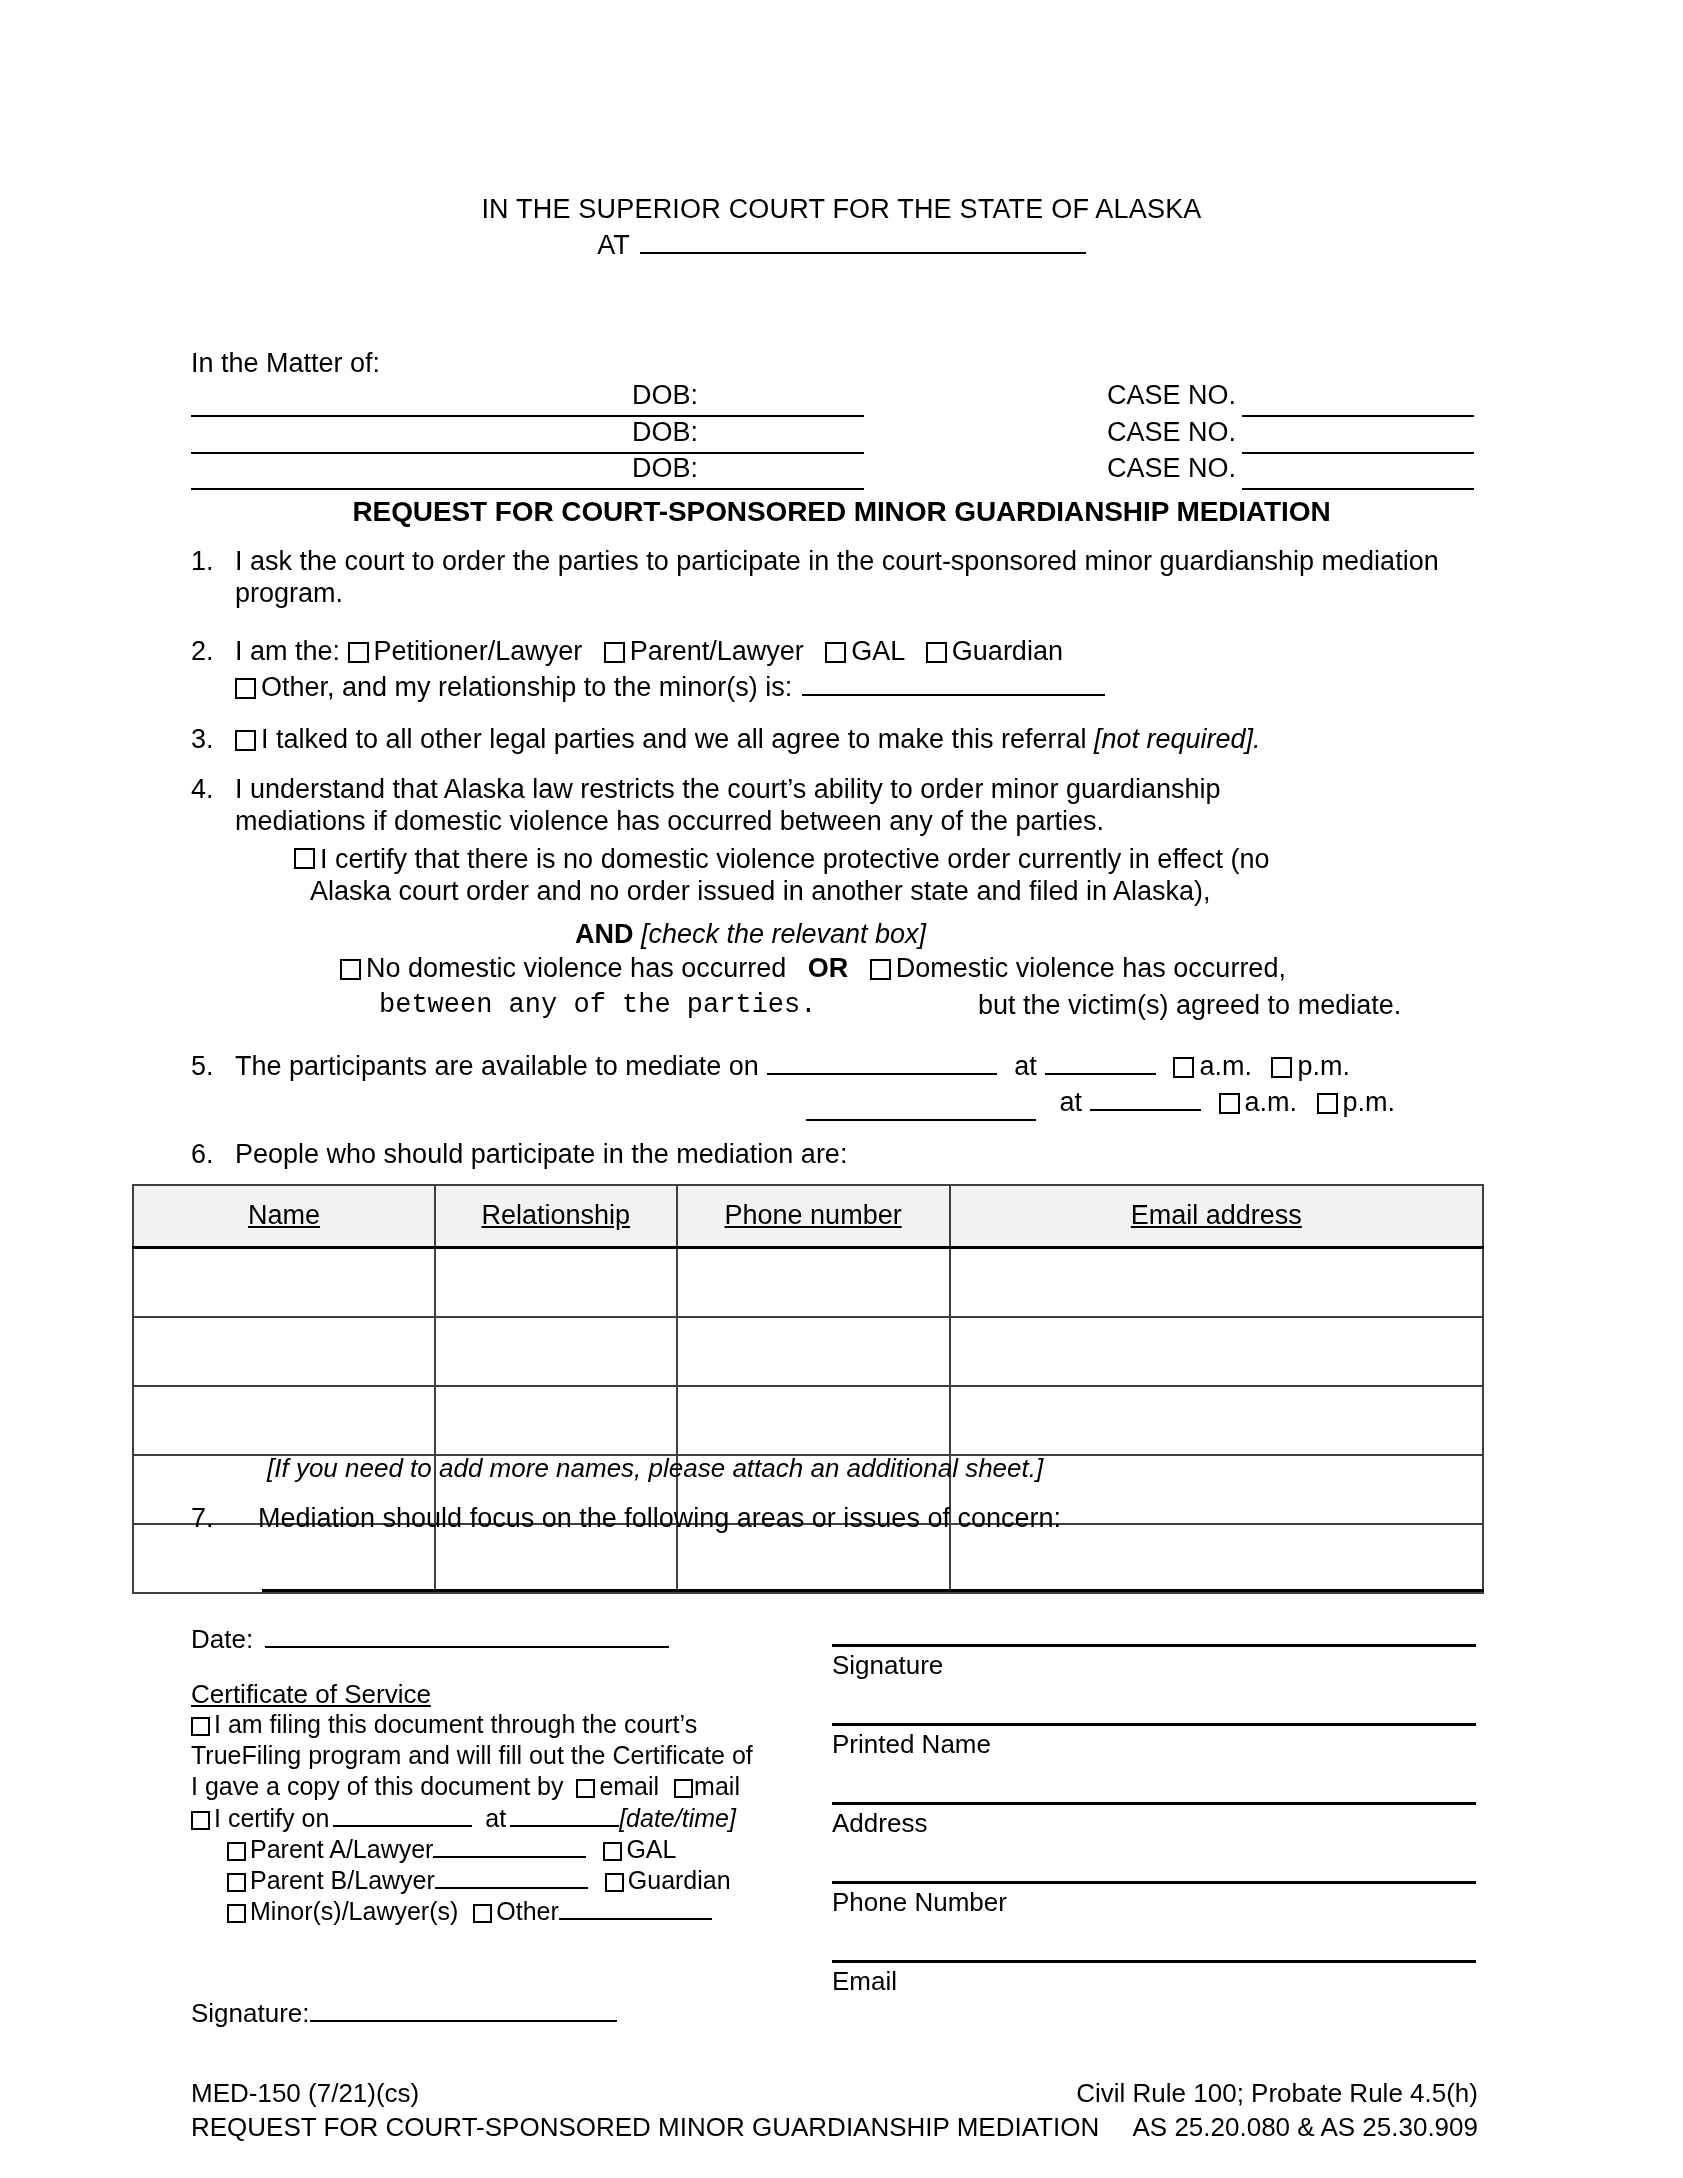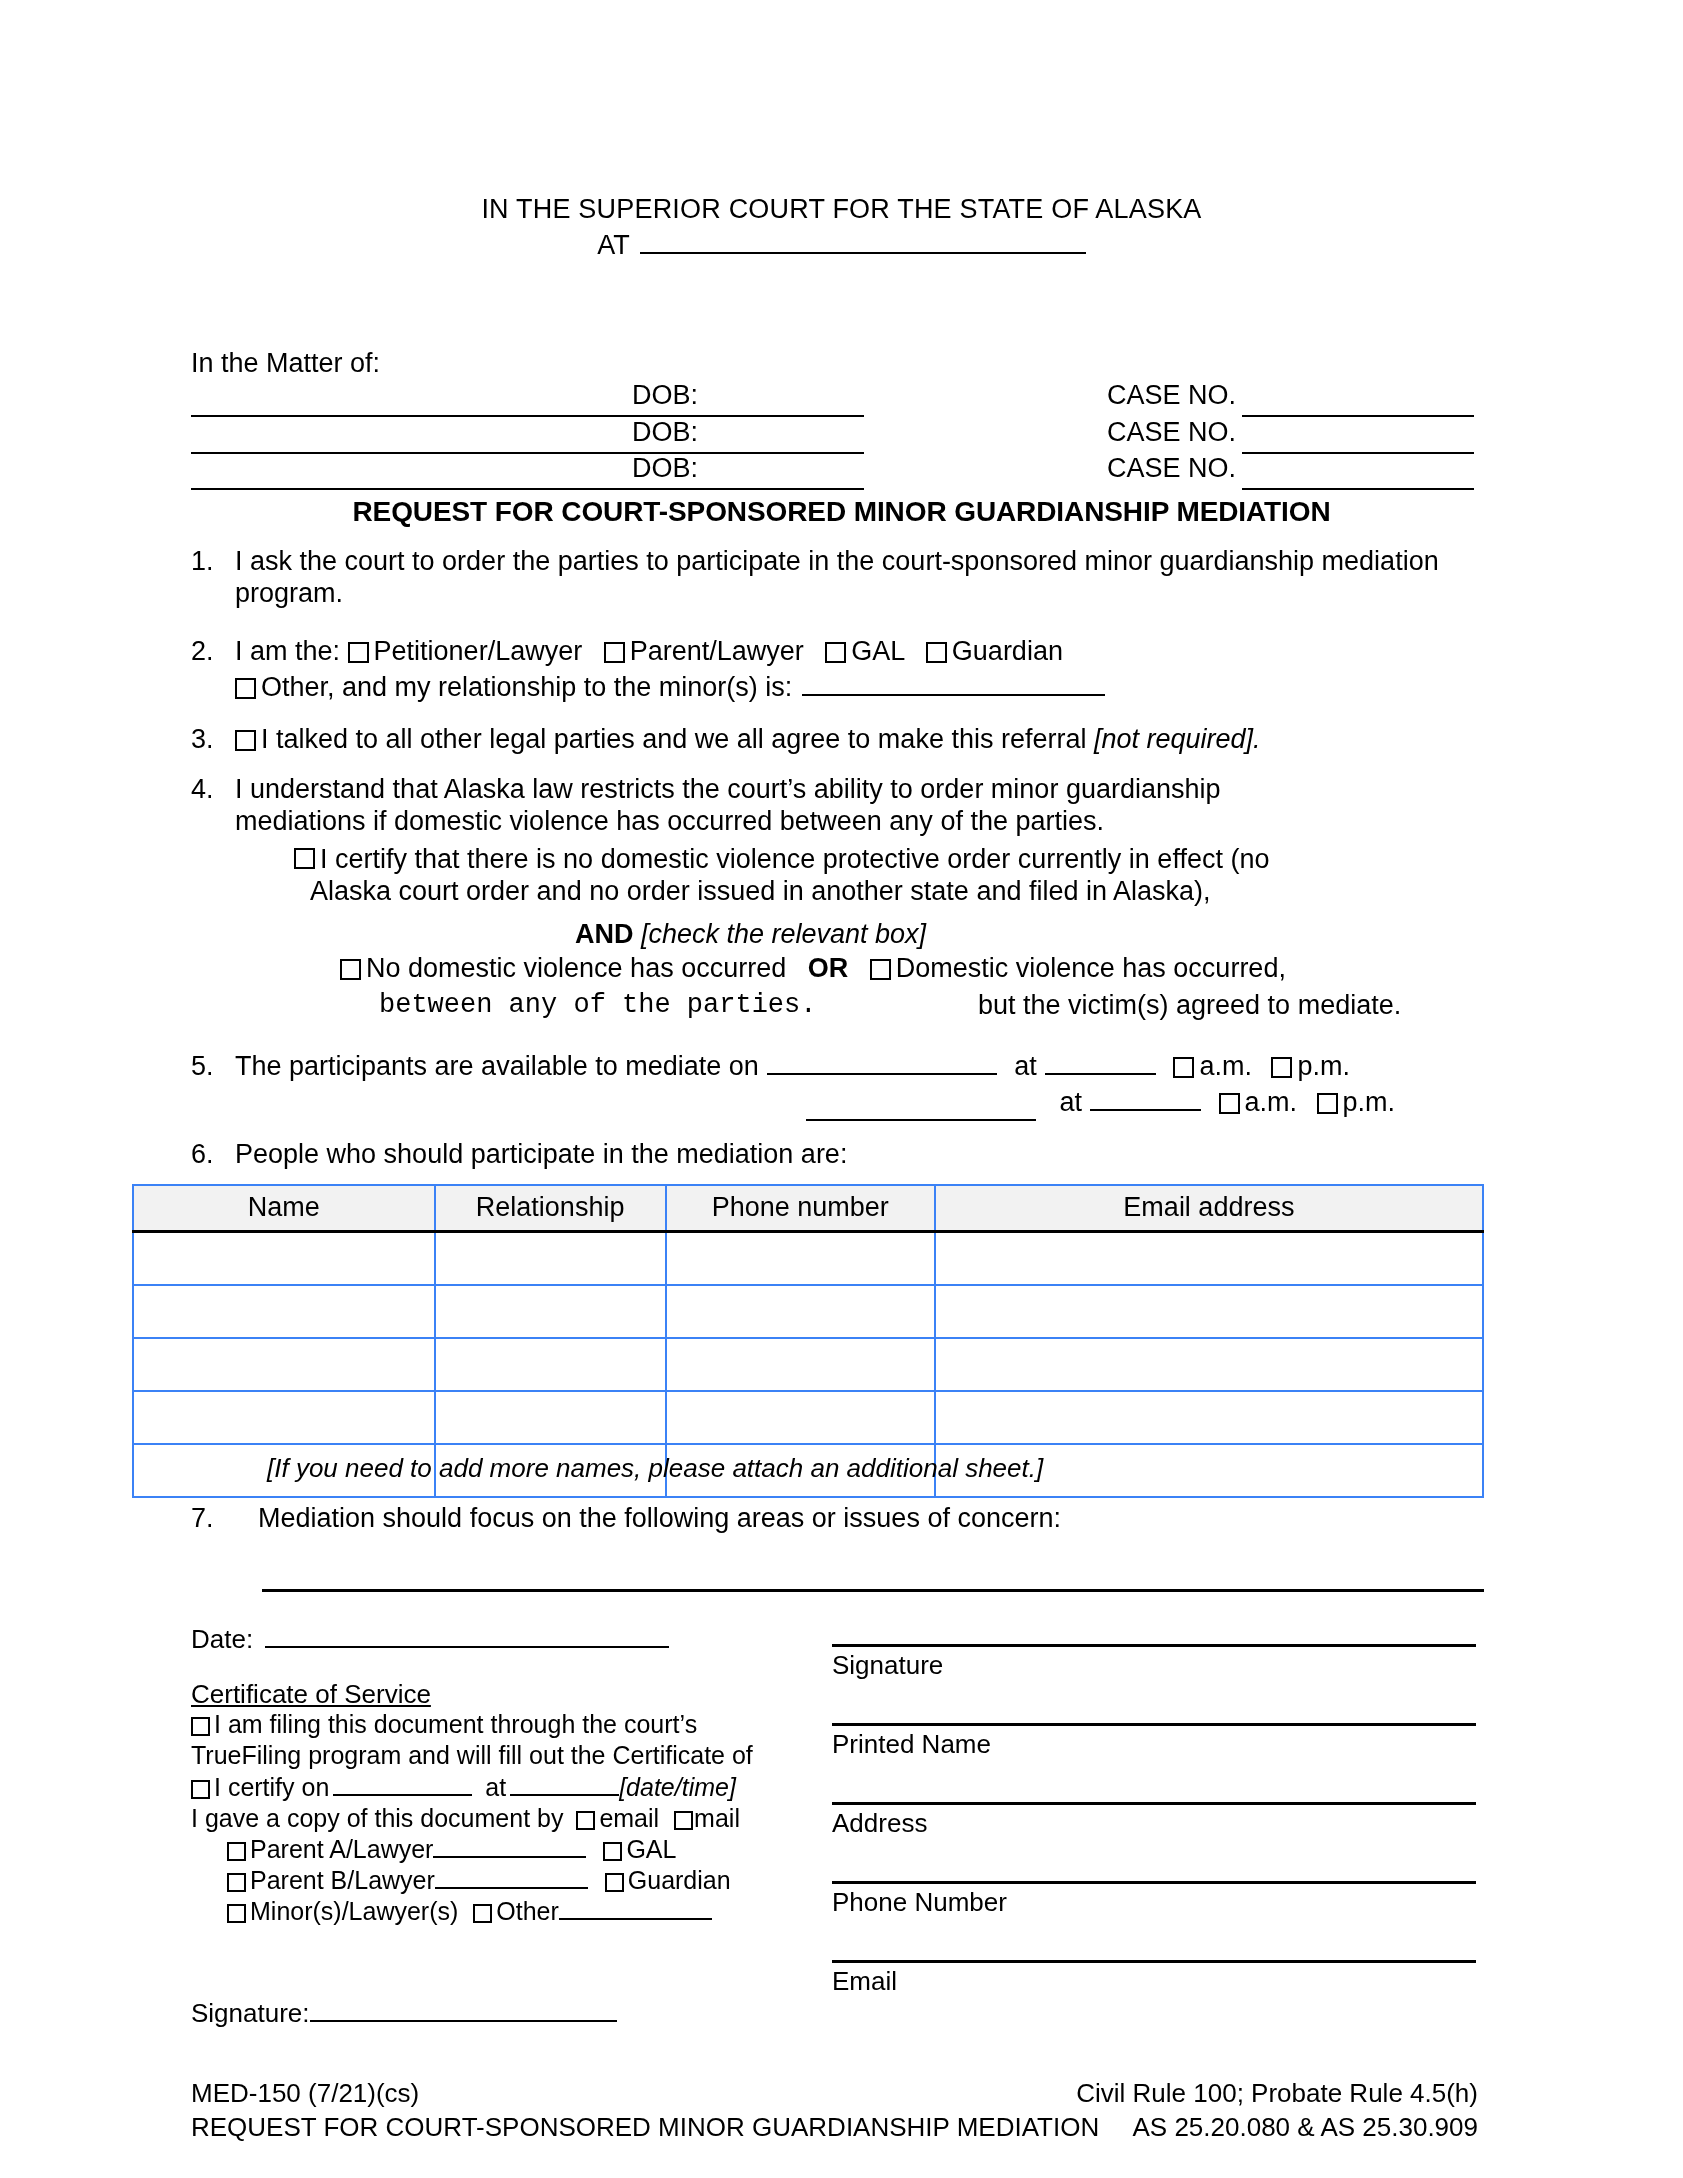--- a/index.html
+++ b/index.html
@@ -116,23 +116,24 @@
 
   
   #people-table {
     position: absolute;
     left: 132px; top: 1184px;
     width: 1352px;
     border-collapse: collapse;
     font-size: 27px;
   }
   #people-table th, #people-table td {
-    border: 2px solid #3b82f6;
-    padding: 0;
+    border: 2px solid #404040;
+    padding: 8px;
     height: 51px;
+    text-decoration: underline;
   }
   #people-table thead th {
     background: #f2f2f2;
     font-weight: normal;
     text-align: center;
     height: 44px;
     border-bottom: 3px solid #000;
   }
   #people-table tbody td { height: 51px; }
   .col-name  { width: 302px; }
@@ -349,31 +350,31 @@
   </div>
 
   <div id="cos-title">Certificate of Service</div>
 
   <div id="cos-block">
     <div class="line">
       <span class="cb sm"></span><span>I am filing this document through the court’s</span>
     </div>
     <div class="line">TrueFiling program and will fill out the Certificate of</div>
 
-    <div class="line" style="margin-top:1px;">
-      <span class="cb sm"></span><span>I certify on</span><span class="rule" style="width:139px; margin-left:4px;"></span>
-      <span style="margin-left:6px;">at</span><span class="rule" style="width:109px; margin-left:4px;"></span><span class="ital">[date/time]</span>
-    </div>
-
     <div class="line">
       <span>I gave a copy of this document by</span>
       <span class="cb sm" style="margin-left:6px;"></span><span>email</span>
       <span class="cb sm" style="margin-left:8px; margin-right:1px;"></span><span>mail</span>
     </div>
 
+    <div class="line" style="margin-top:1px;">
+      <span class="cb sm"></span><span>I certify on</span><span class="rule" style="width:139px; margin-left:4px;"></span>
+      <span style="margin-left:6px;">at</span><span class="rule" style="width:109px; margin-left:4px;"></span><span class="ital">[date/time]</span>
+    </div>
+
 
     <div class="line indent">
       <span class="cb sm"></span><span>Parent A/Lawyer</span><span class="rule" style="width:153px;"></span>
       <span class="cb sm" style="margin-left:10px;"></span><span>GAL</span>
     </div>
 
     <div class="line indent">
       <span class="cb sm"></span><span>Parent B/Lawyer</span><span class="rule" style="width:153px;"></span>
       <span class="cb sm" style="margin-left:10px;"></span><span>Guardian</span>
     </div>

